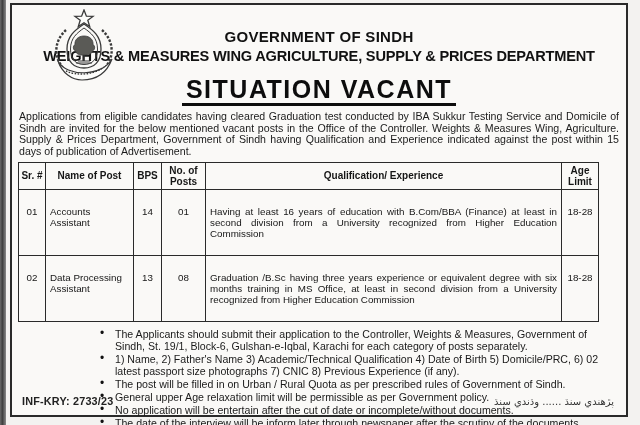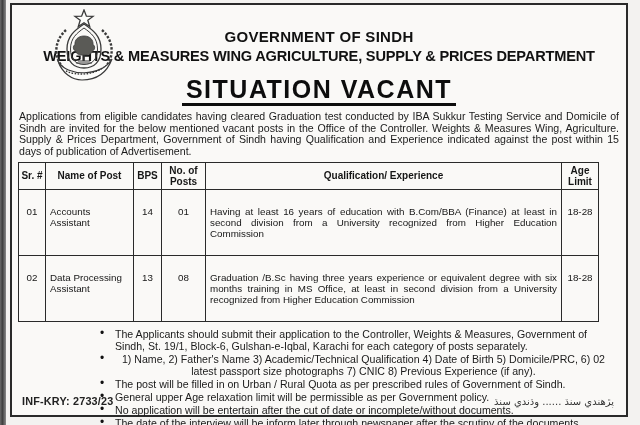--- a/index.html
+++ b/index.html
@@ -94,21 +94,21 @@
   ul.notes li{
     position:relative;
     margin-bottom:1px;
     text-align:left;
   }
   ul.notes li::before{
     content:"•";
     position:absolute;left:-15px;top:-1px;
     font-size:12px;color:#111;
   }
-  .sub-line{display:block;text-align:center;}
+  .sub-line{display:block;}
   
   .sig{
     text-align:center;
     margin-top:5px;
     font-weight:bold;
     font-size:11.2px;
     line-height:13px;
     color:#111;
     padding-left:150px; 
   }

